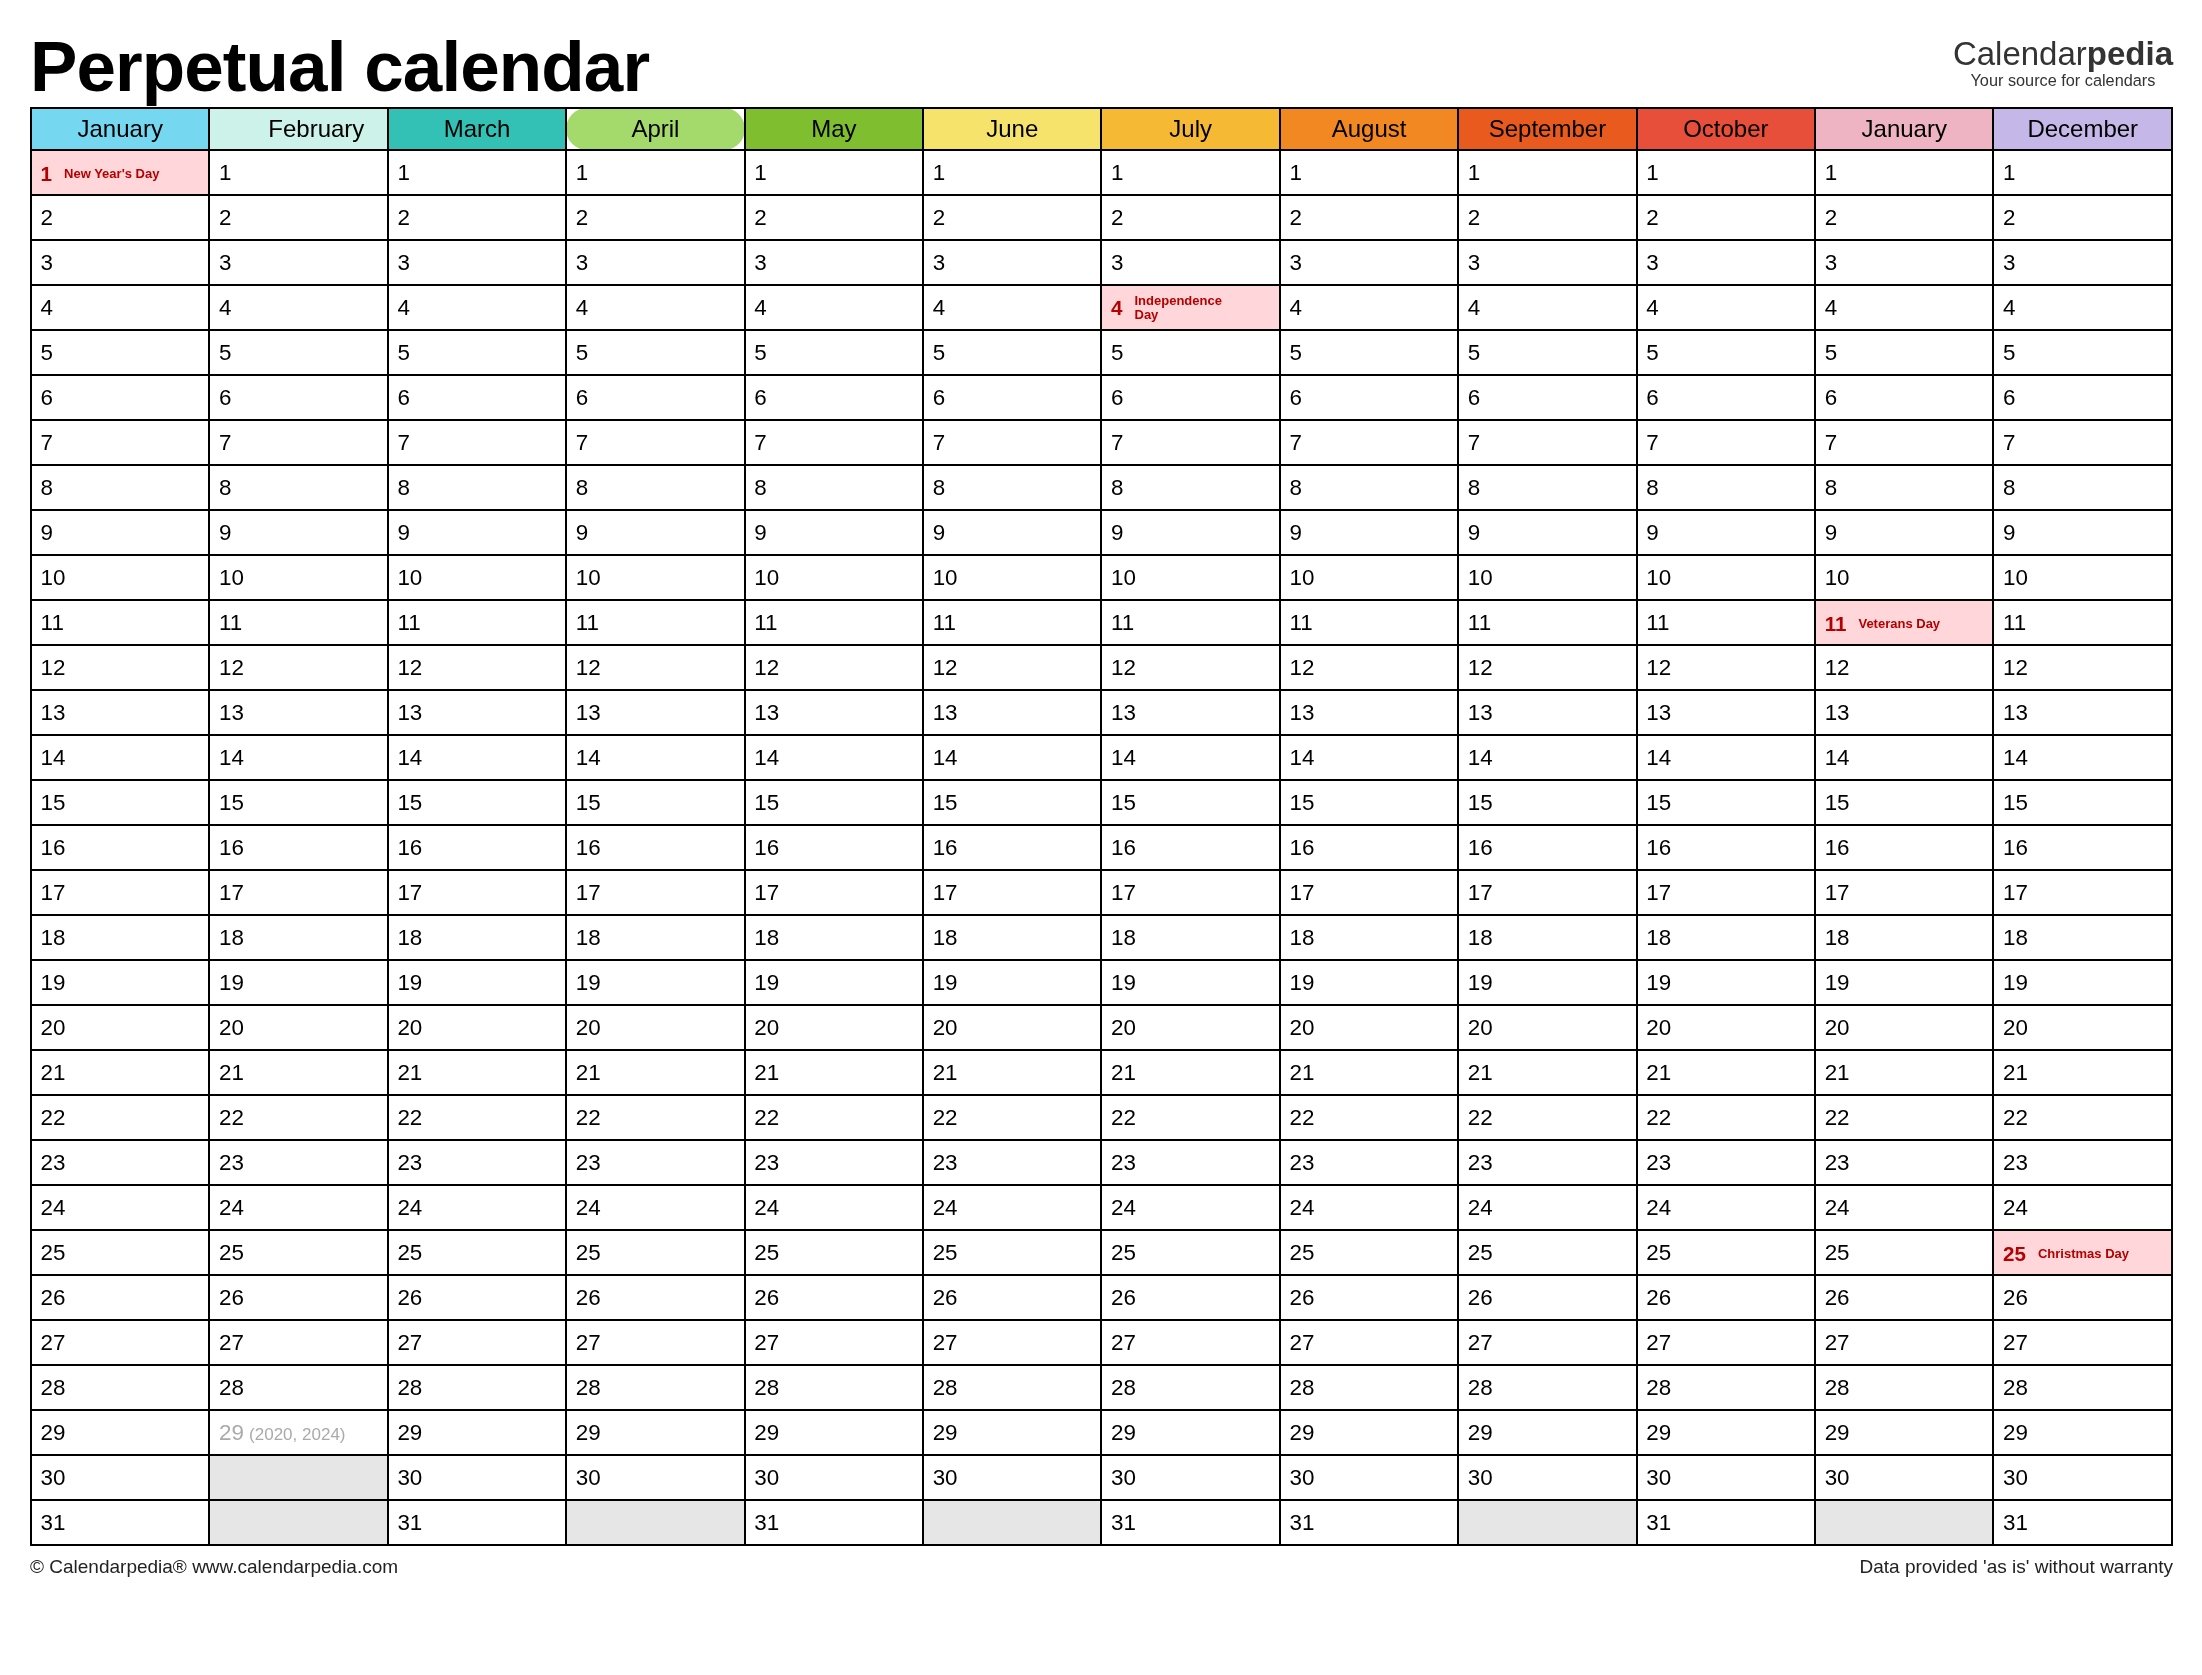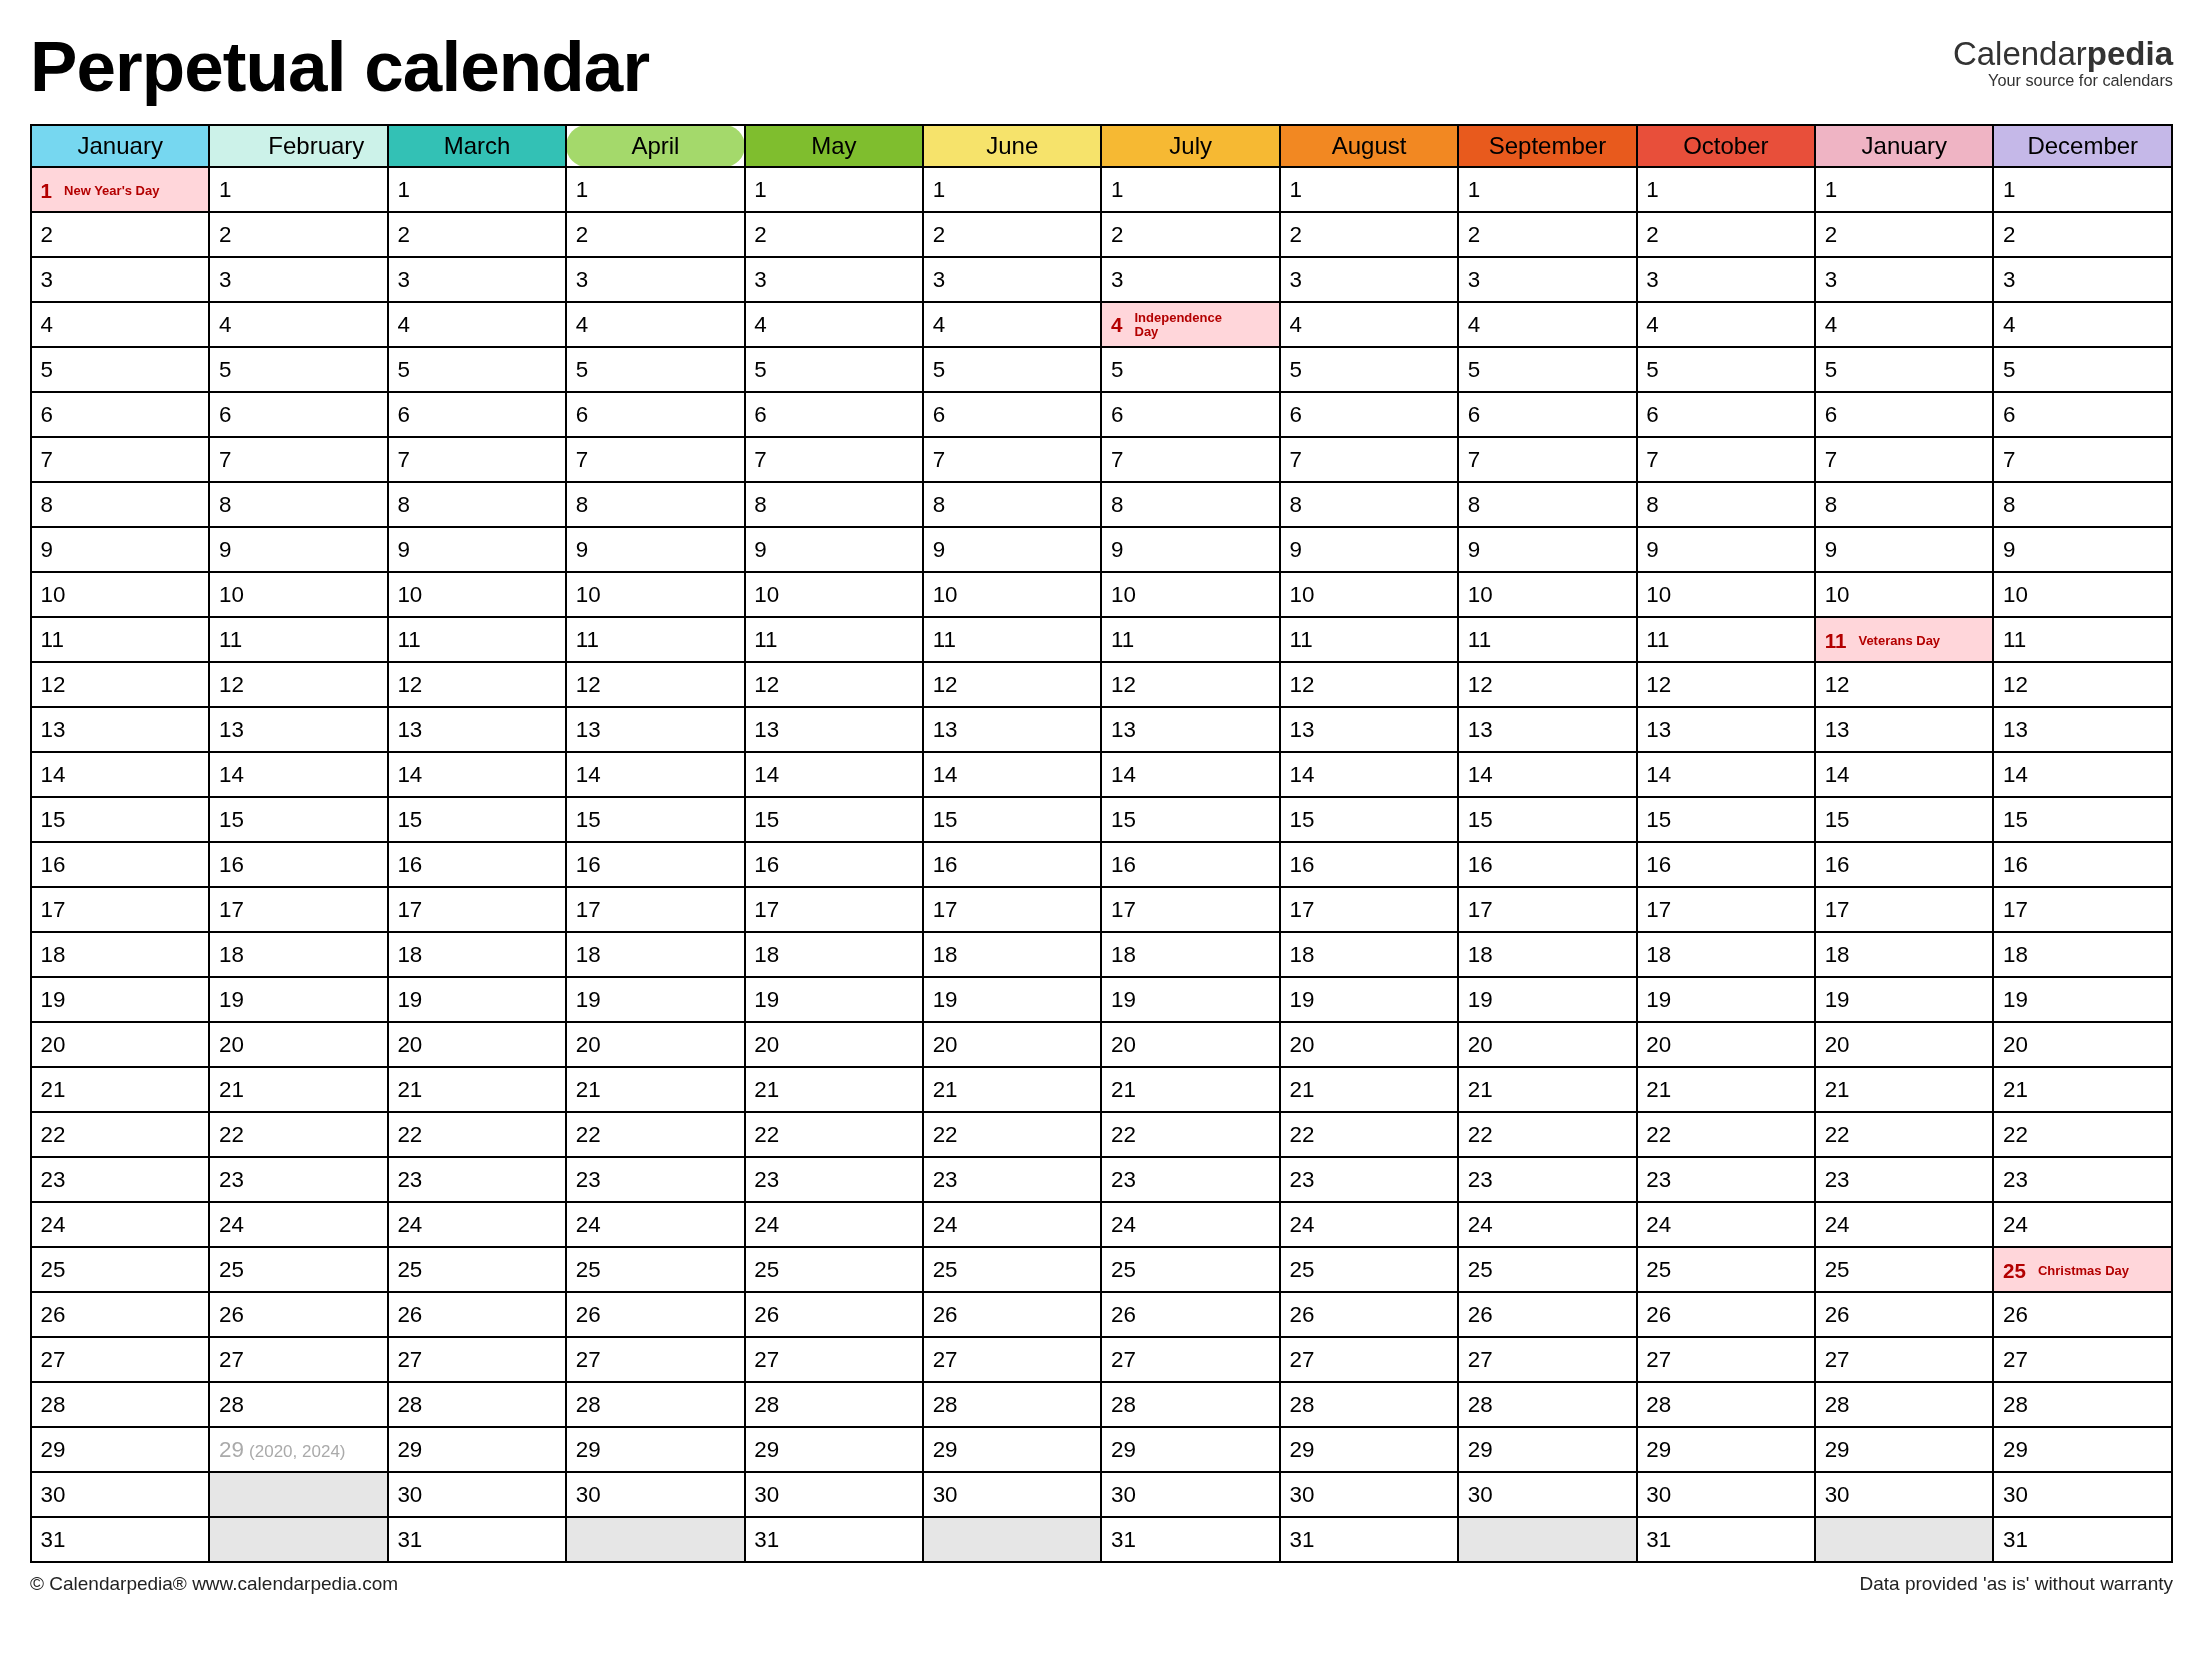--- a/index.html
+++ b/index.html
@@ -7,30 +7,29 @@
     margin: 0;
     padding: 26px 30px 17px 30px;
     font-family: Arial, Helvetica, sans-serif;
     background: #fff;
     width: 2203px;
   }
   .header-row {
     display: flex;
     justify-content: space-between;
     align-items: flex-start;
-    margin-bottom: 17px;
   }
   .title {
     font-size: 71px;
     font-weight: bold;
     color: #000;
     letter-spacing: -0.9px;
   }
   .brand {
-    text-align: right;
+    text-align: center;
     margin-top: 8.6px;
   }
   .brand-name {
     font-size: 33px;
     color: #333;
     font-weight: normal;
   }
   .brand-name .pedia { font-weight: bold; }
   .brand-tag {
     font-size: 16.3px;

